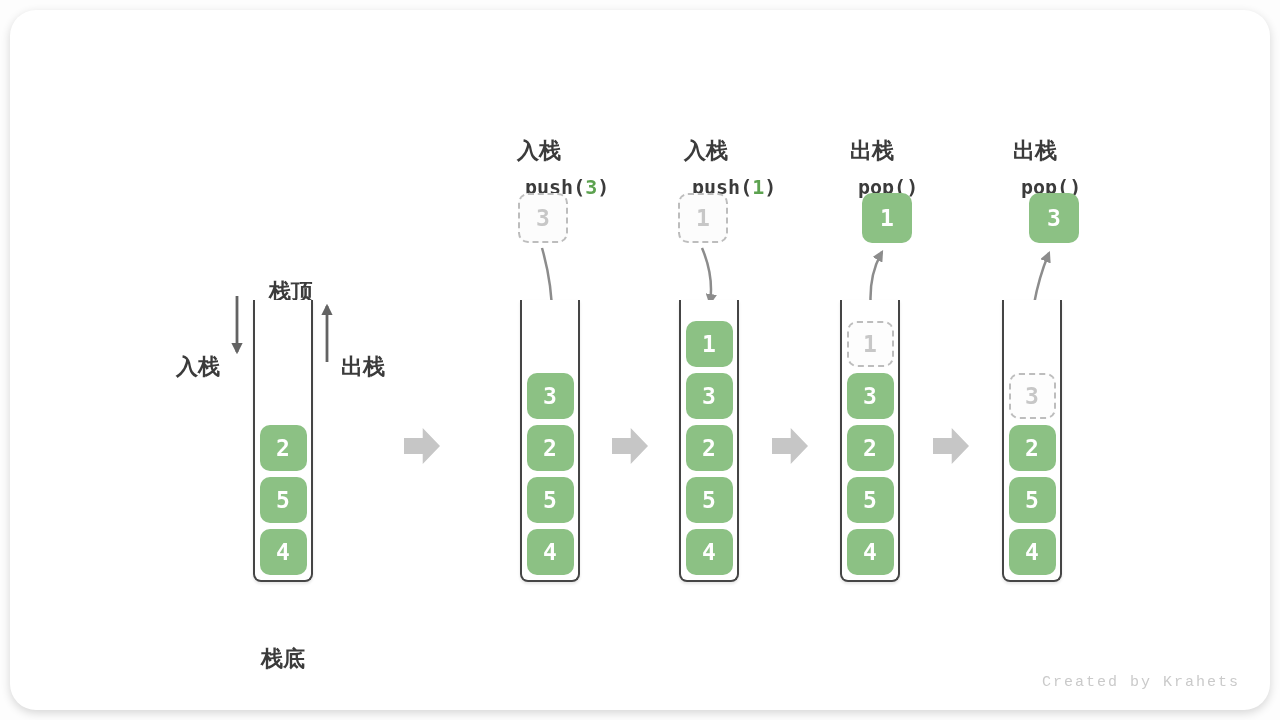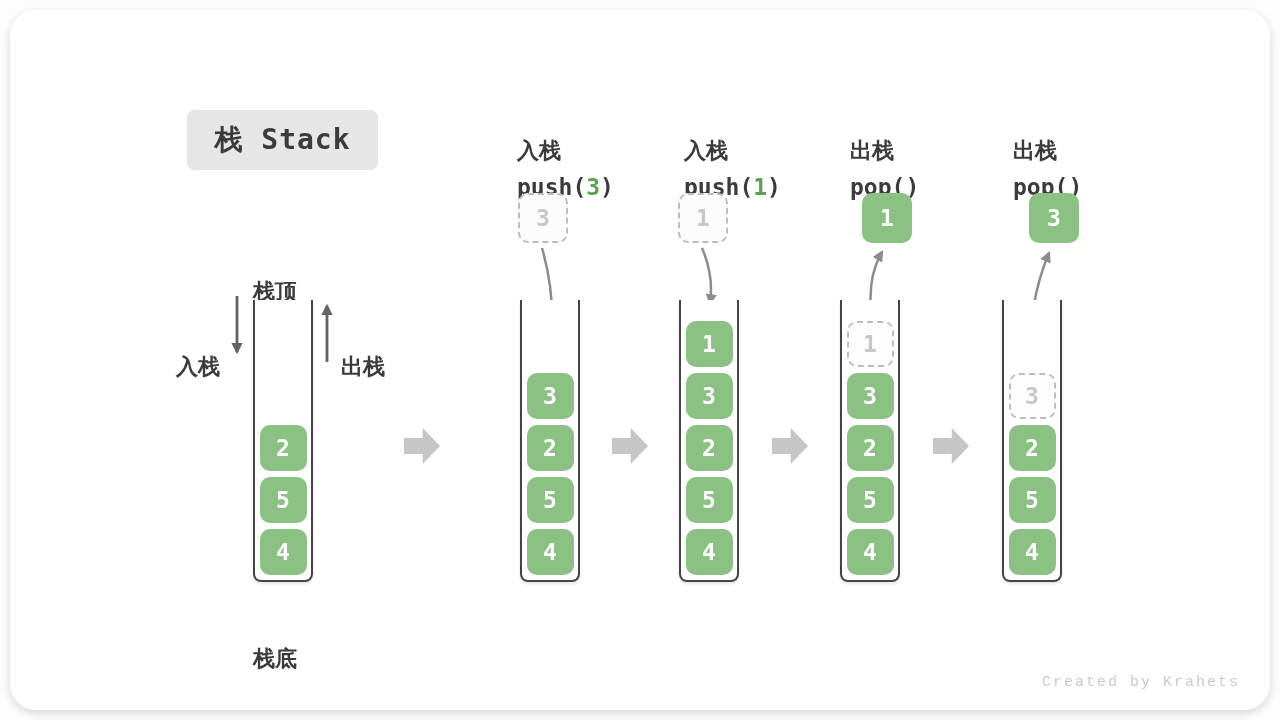--- a/index.html
+++ b/index.html
@@ -14,21 +14,21 @@
   .card{position:absolute;left:10px;top:10px;width:1260px;height:700px;background:#fff;
         border-radius:26px;box-shadow:0 3px 10px rgba(0,0,0,0.16);}
   .title-box{position:absolute;left:187px;top:110px;width:191px;height:60px;background:var(--title-bg);
         border-radius:8px;display:flex;align-items:center;justify-content:center;
         font-family:"DejaVu Sans Mono","Liberation Mono",monospace;font-weight:700;font-size:28px;
         color:var(--text-dark);letter-spacing:1px;}
   .cjk{font-weight:700;color:var(--text-dark);font-size:22px;font-family:"Liberation Sans",sans-serif;margin-top:32px;}
   .op-group{position:absolute;top:106px;}
   .op-word{font-size:22px;font-weight:700;color:var(--text-dark);line-height:26px;}
   .op-code{margin-top:10px;font-family:"DejaVu Sans Mono","Liberation Mono",monospace;
-        font-weight:600;font-size:23px;color:var(--text-dark);line-height:27px;}
+        font-weight:600;font-size:20px;color:var(--text-dark);line-height:27px;margin-left:8px;}
   .op-arg{color:var(--code-green);font-weight:700;}
   .stack-container{position:absolute;top:300px;width:60px;height:282px;background:#fff;
         border-left:2px solid var(--container-wall);border-right:2px solid var(--container-wall);
         border-bottom:2px solid var(--container-wall);border-radius:0 0 8px 8px;
         box-shadow:0 2px 3px rgba(0,0,0,0.10);}
   .cell{position:absolute;left:4.5px;width:47px;height:46px;border-radius:10px;background:var(--cell-green);
         color:#fff;display:flex;align-items:center;justify-content:center;
         font-family:"DejaVu Sans Mono","Liberation Mono",monospace;font-weight:700;font-size:23px;}
   .cell.ghost{background:#FDFDFD;border:2px dashed var(--ghost-border);color:var(--ghost-text);}
   .lv1{top:21px;} .lv2{top:73px;} .lv3{top:125px;} .lv4{top:177px;} .lv5{top:229px;}
@@ -43,23 +43,20 @@
   .watermark{position:absolute;right:40px;top:674px;font-family:Liberation Mono, monospace;
         font-size:15px;color:var(--watermark-gray);letter-spacing:2px;}
   svg.overlay{position:absolute;left:0;top:0;width:1280px;height:720px;pointer-events:none;}
 </style>
 </head>
 <body>
 
 <div class="canvas">
   <div class="card"></div>
 
-  <div class="title-box">
-    <span>栈 Stack</span>
-  </div>
 
   <div class="op-group" style="left:517px">
     <div class="op-word cjk">入栈</div>
     <div class="op-code"><span>push(</span><span class="op-arg">3</span><span>)</span></div>
   </div>
   <div class="op-group" style="left:684px">
     <div class="op-word cjk">入栈</div>
     <div class="op-code"><span>push(</span><span class="op-arg">1</span><span>)</span></div>
   </div>
   <div class="op-group" style="left:850px">
@@ -69,22 +66,22 @@
   <div class="op-group" style="left:1013px">
     <div class="op-word cjk">出栈</div>
     <div class="op-code"><span>pop(</span><span class="op-arg"></span><span>)</span></div>
   </div>
 
   <div class="float-box dashed" style="left:518px">3</div>
   <div class="float-box dashed" style="left:678px">1</div>
   <div class="float-box solid" style="left:862px">1</div>
   <div class="float-box solid" style="left:1029px">3</div>
 
-  <div class="side-label cjk" style="left:253px;top:245px;width:60px;text-align:left;">栈顶</div>
-  <div class="side-label cjk" style="left:253px;top:612px;width:60px;">栈底</div>
+  <div class="side-label cjk" style="left:253px;top:245px;width:60px;text-align:right;">栈顶</div>
+  <div class="side-label cjk" style="left:253px;top:612px;width:60px;text-align:center;">栈底</div>
   <div class="side-label cjk" style="left:176px;top:320px;">入栈</div>
   <div class="side-label cjk" style="left:341px;top:320px;">出栈</div>
 
   <svg class="overlay">
     <defs>
       <marker id="ah-curve" viewBox="0 0 10 10" refX="8" refY="5" markerWidth="4.5" markerHeight="4.5" orient="auto">
         <path d="M0,0 L10,5 L0,10 z" style="fill:var(--curve-arrow-gray)"></path>
       </marker>
       <marker id="ah-side" viewBox="0 0 10 10" refX="8" refY="5" markerWidth="4" markerHeight="4" orient="auto">
         <path d="M0,0 L10,5 L0,10 z" style="fill:var(--side-arrow-gray)"></path>

